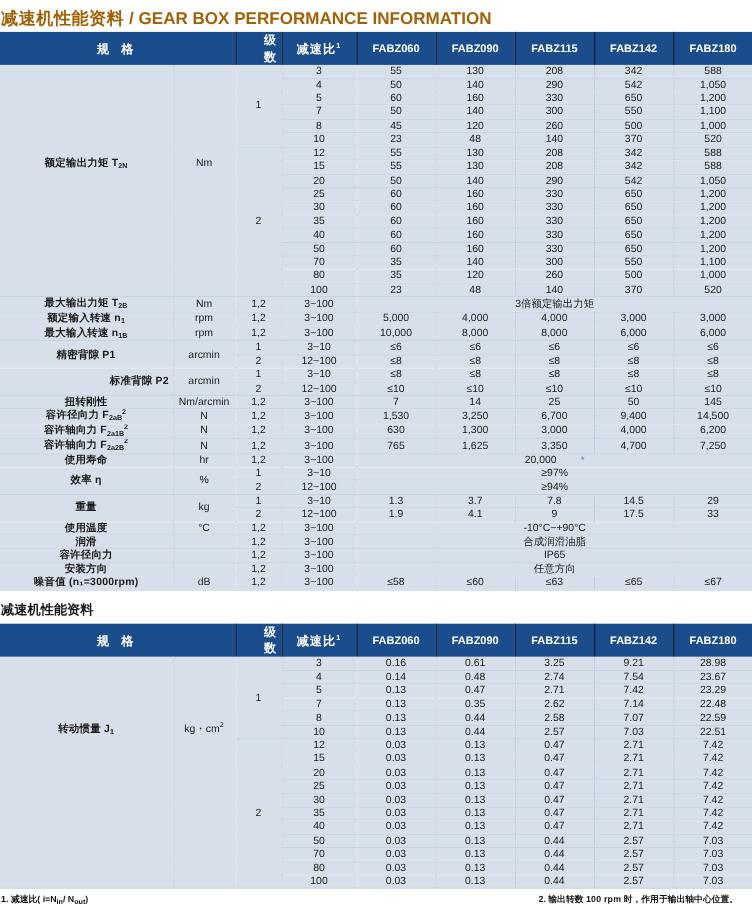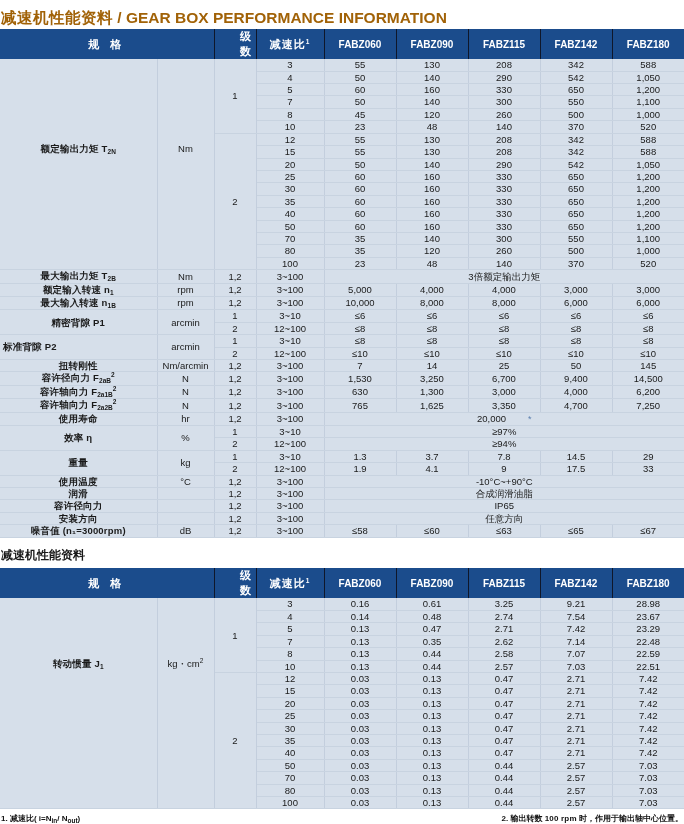--- a/index.html
+++ b/index.html
@@ -103,21 +103,21 @@
   .footnotes {
     position: relative;
     width: 684px;
     padding-top: 5px;
     font-size: 8px;
     font-weight: bold;
     color: #111111;
     line-height: 1.3;
   }
   .fn-left { position: absolute; left: 1px; top: 5px; white-space: nowrap; }
-  .fn-right { position: absolute; right: 1px; top: 5px; white-space: nowrap; }
+  .fn-right { position: absolute; right: 13px; top: 5px; white-space: nowrap; }
   .fn-right .num { letter-spacing: 0.2px; }
 </style>
 </head>
 <body>
 
 <div class="page">
 
   <div class="main-title">
     <span class="cn">减速机性能资料</span><span> / </span><span>GEAR BOX PERFORMANCE INFORMATION</span>
   </div>
@@ -330,21 +330,21 @@
         <tr>
           <td class="stage">2</td>
           <td>12~100</td>
           <td>≤8</td>
           <td>≤8</td>
           <td>≤8</td>
           <td>≤8</td>
           <td>≤8</td>
         </tr>
         <tr>
-          <td class="lbl" rowspan="2" style="text-align: left; margin-top: 35px;">标准背隙 P2</td>
+          <td class="lbl" rowspan="2" style="text-align: right; margin-top: 35px;">标准背隙 P2</td>
           <td class="unit" rowspan="2">arcmin</td>
           <td class="stage">1</td>
           <td>3~10</td>
           <td>≤8</td>
           <td>≤8</td>
           <td>≤8</td>
           <td>≤8</td>
           <td>≤8</td>
         </tr>
         <tr>

